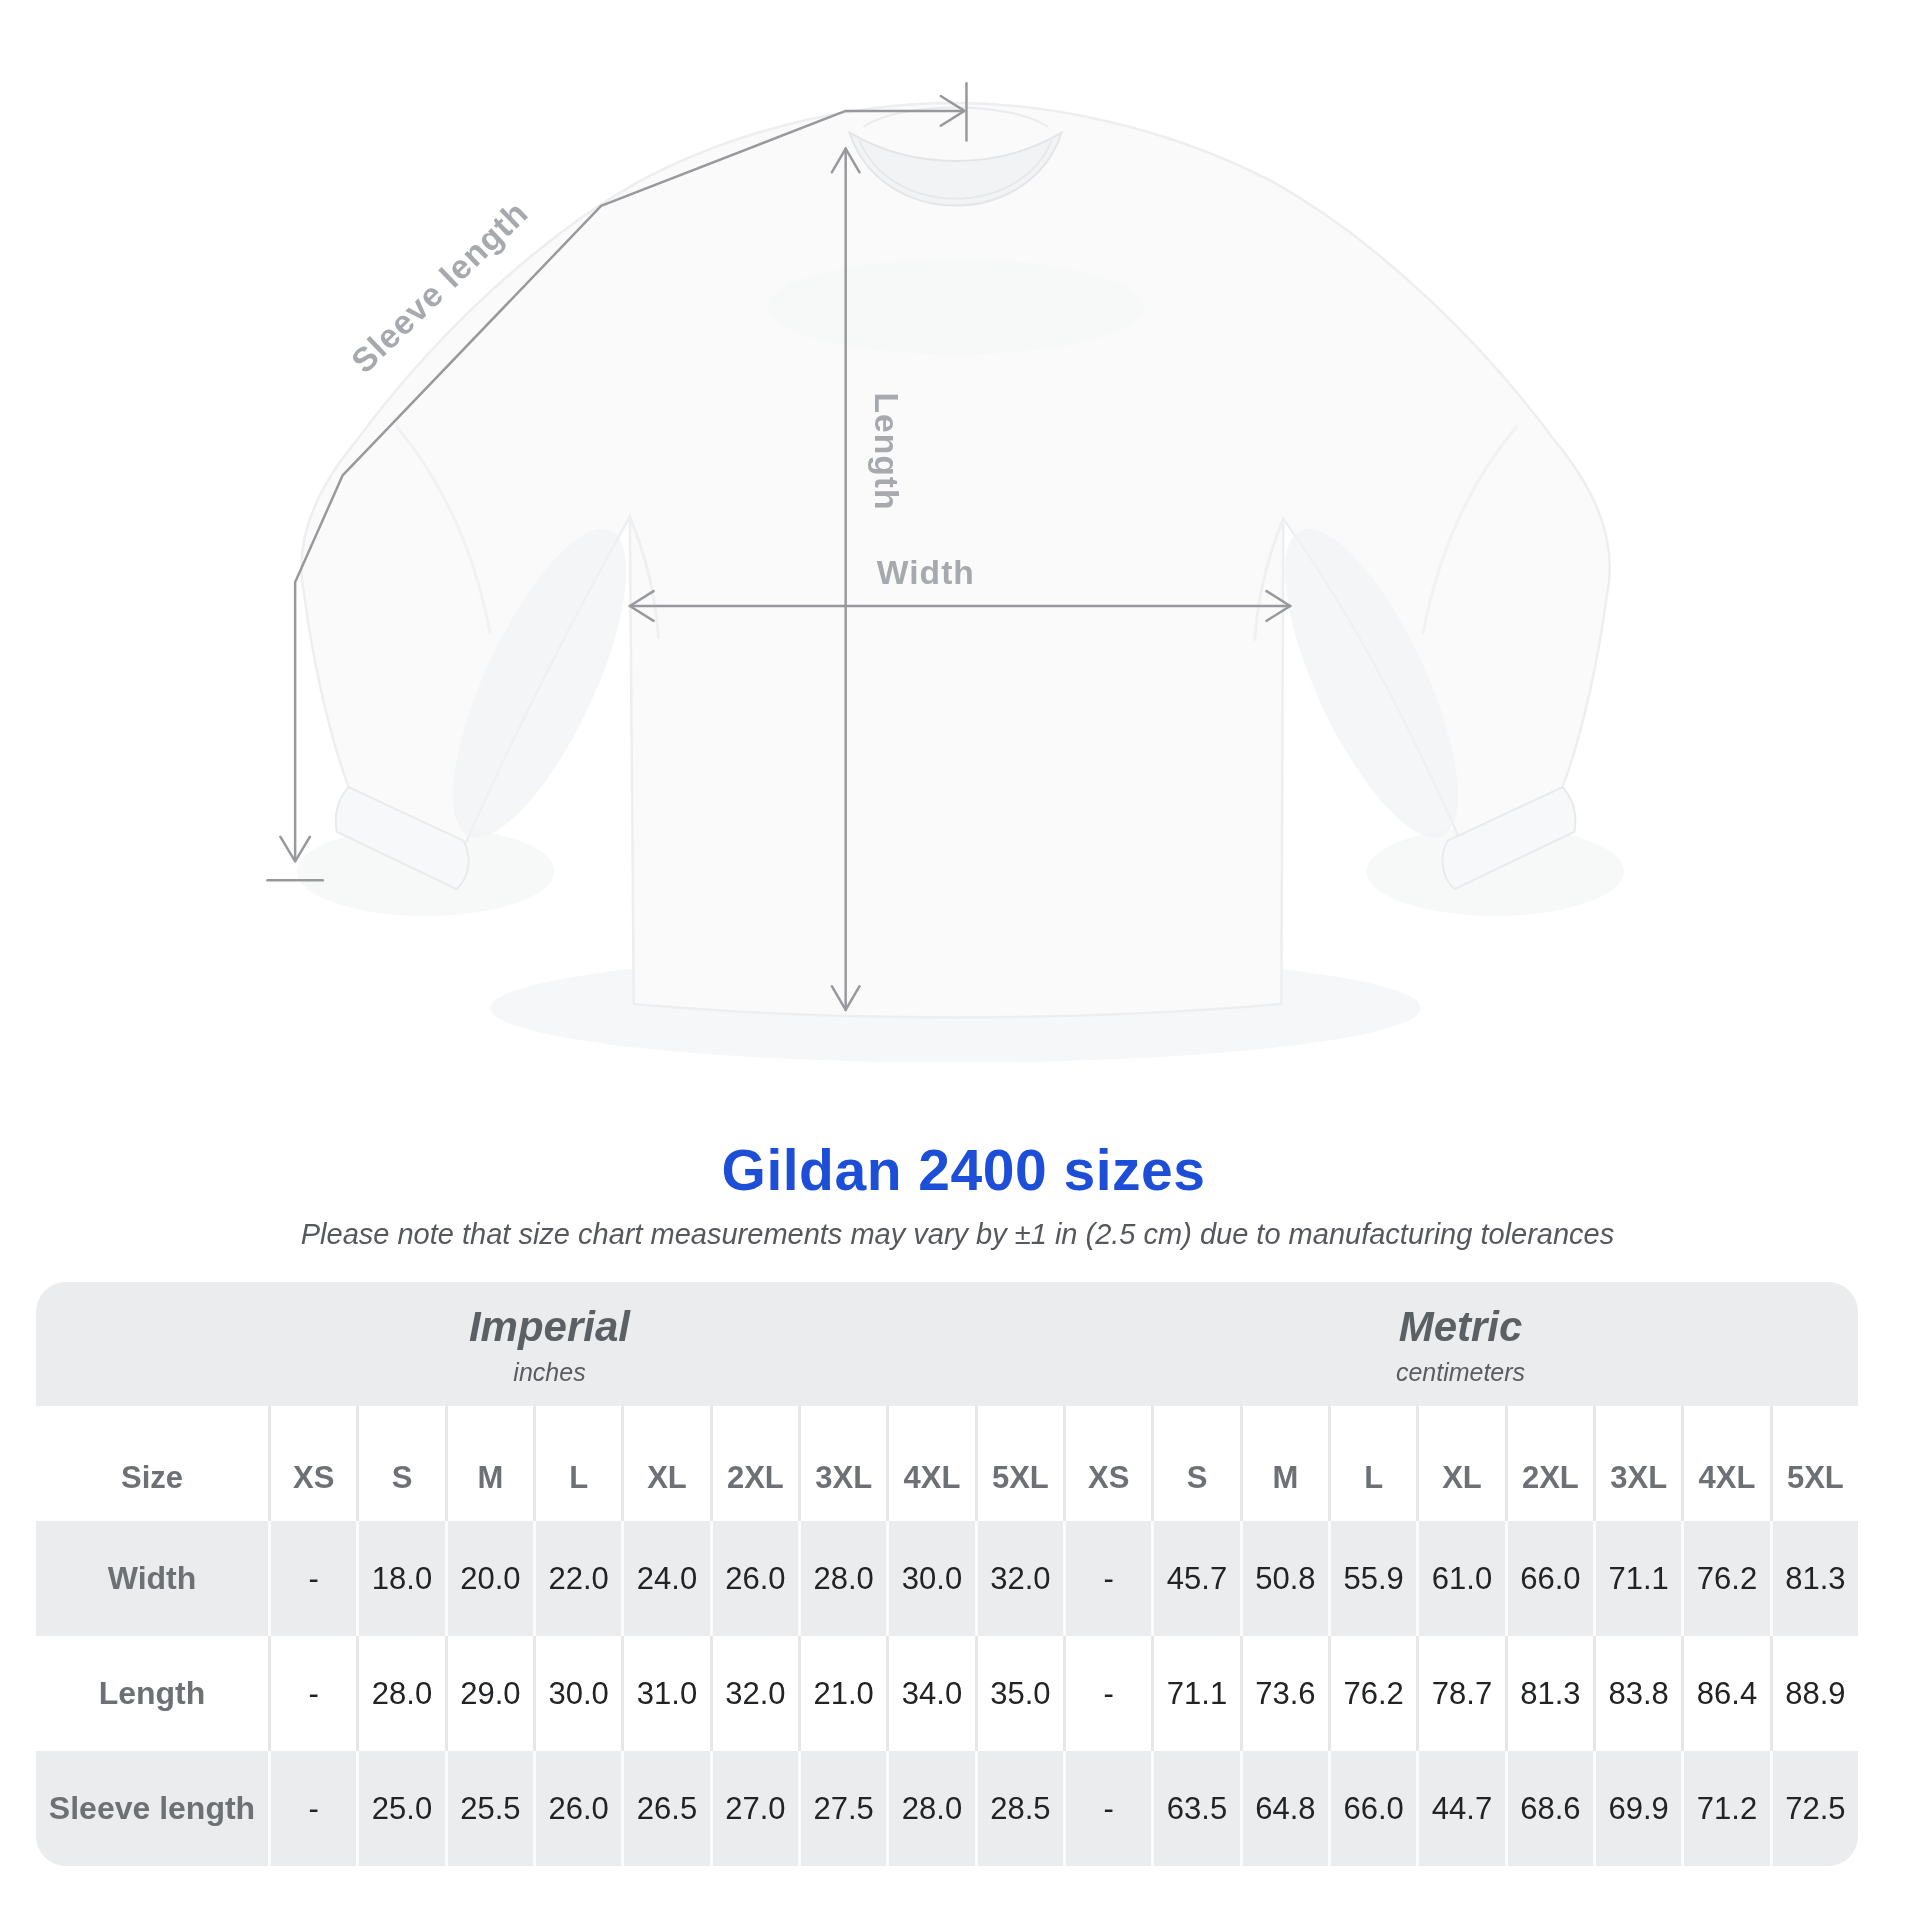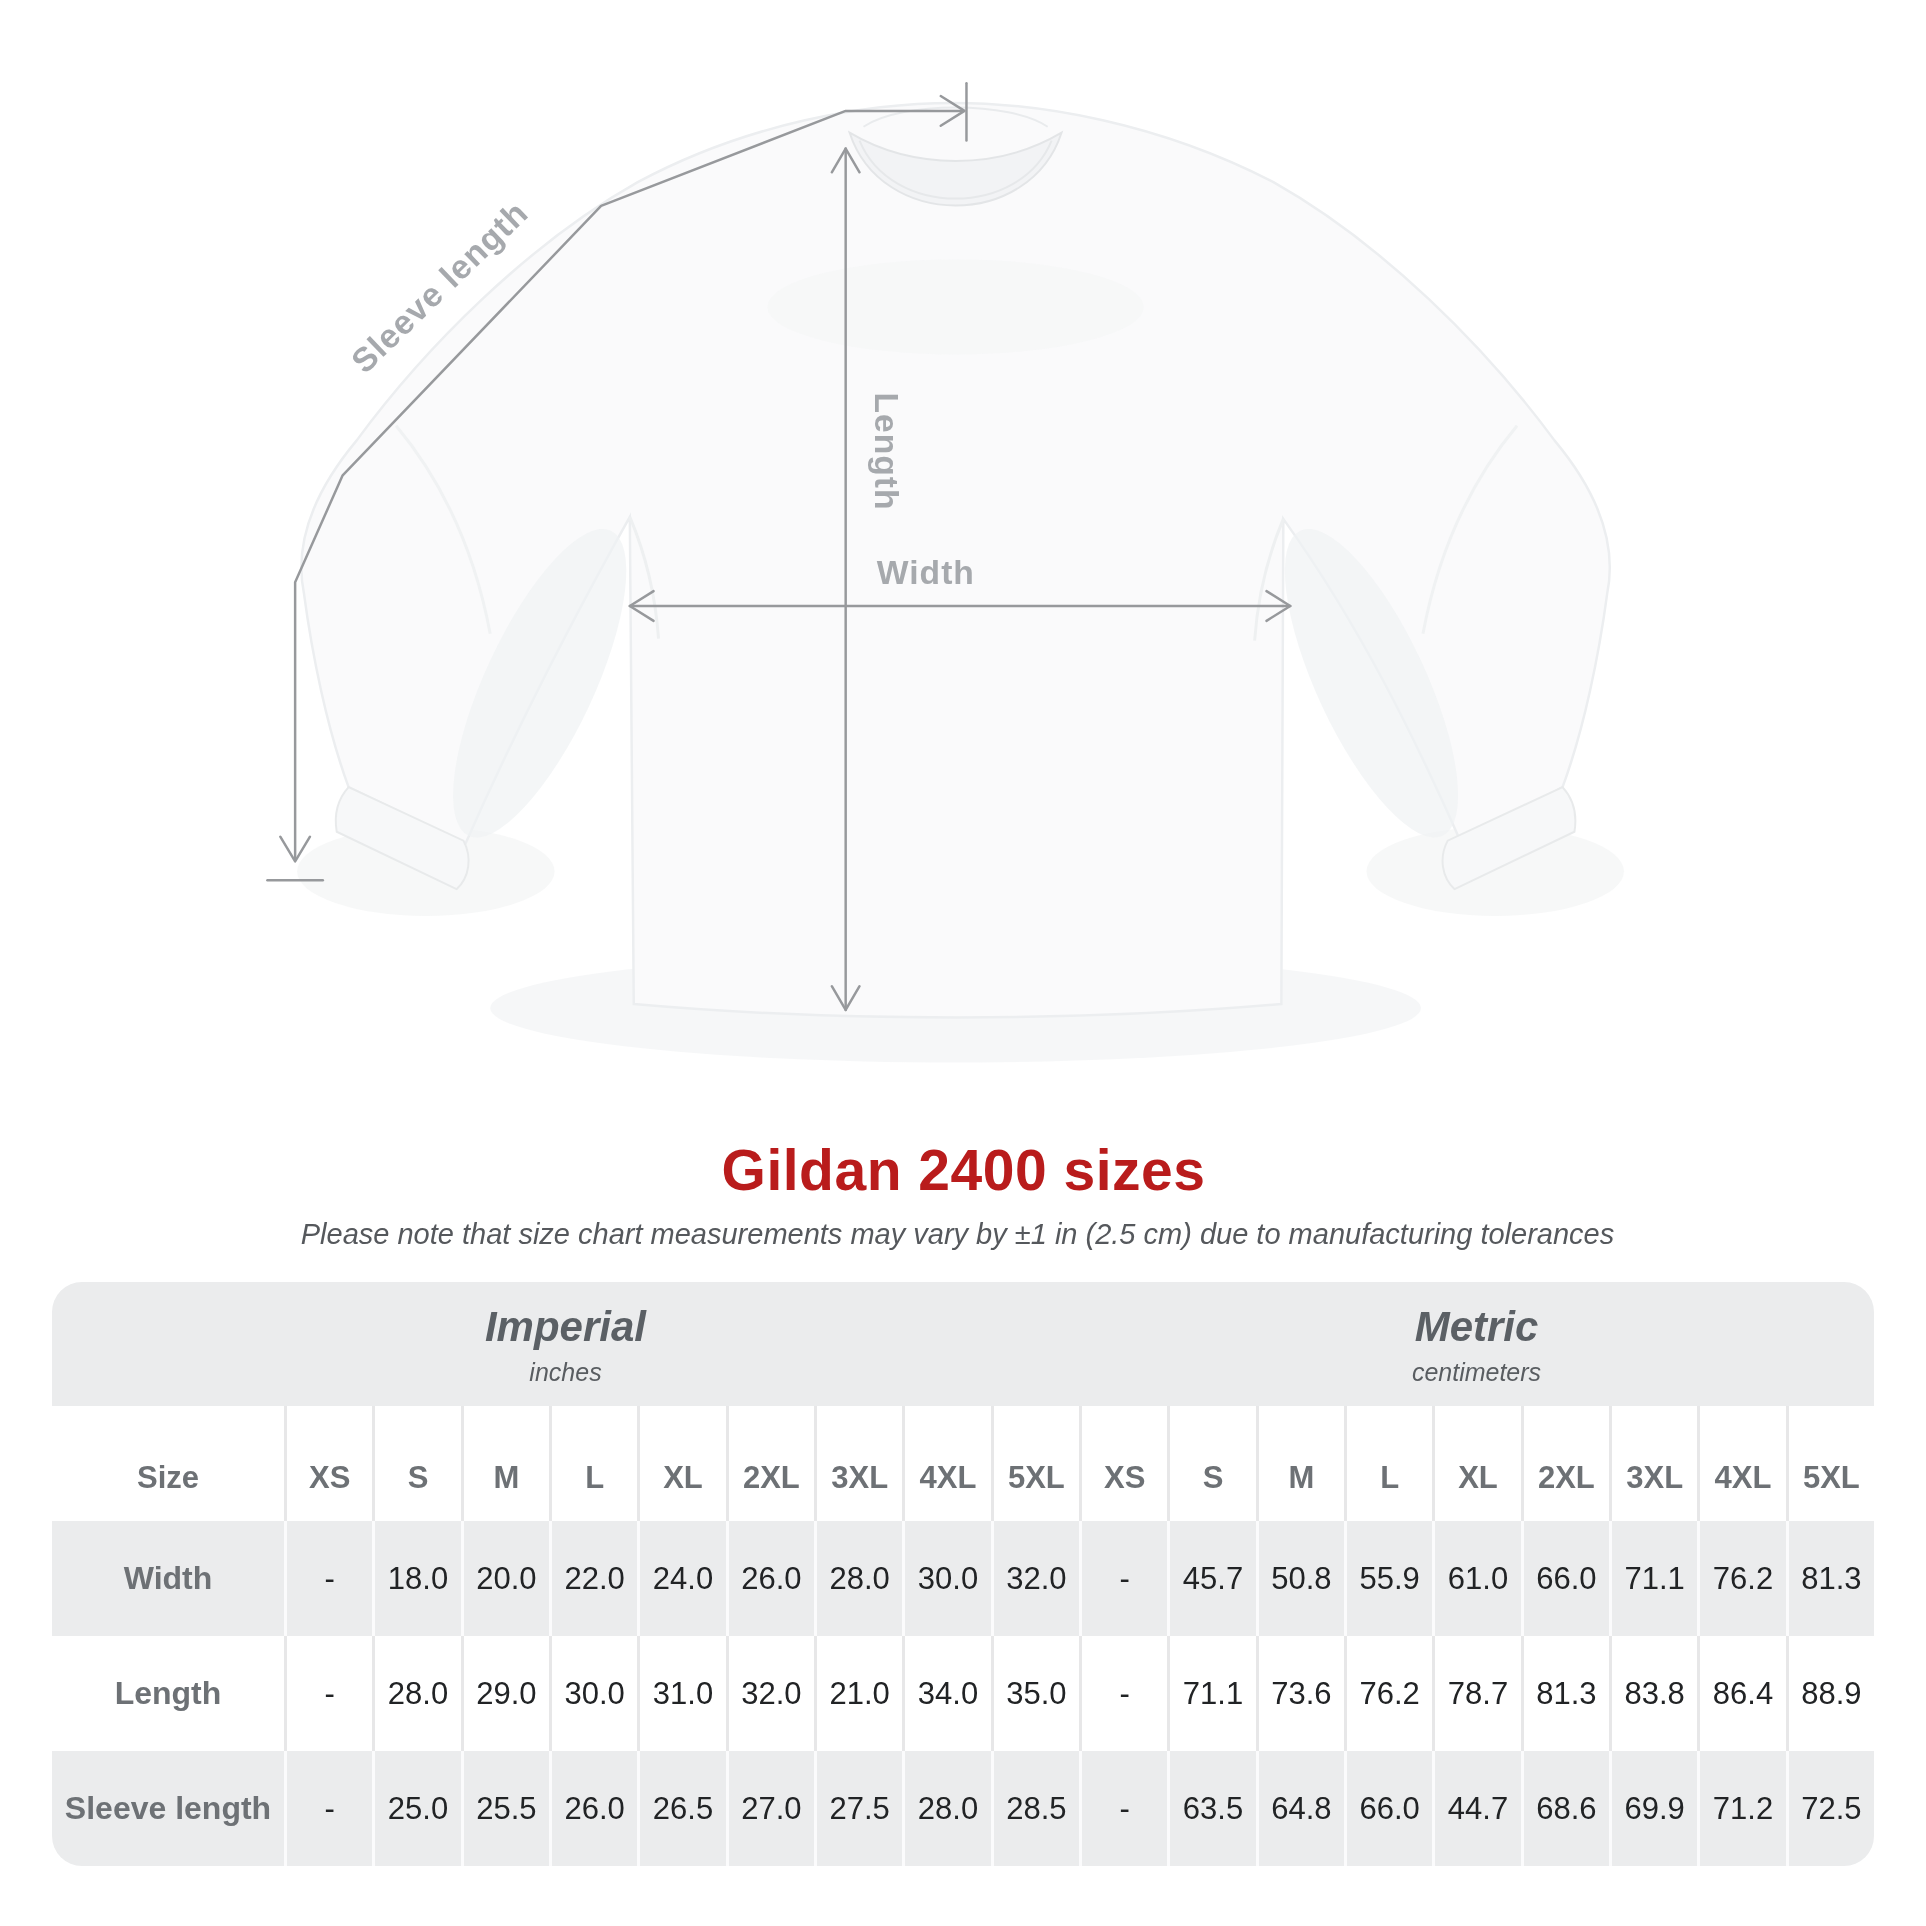--- a/index.html
+++ b/index.html
@@ -7,25 +7,25 @@
     width:1927px;height:1927px;position:relative;background:#ffffff;
     font-family:"Liberation Sans","DejaVu Sans",sans-serif;overflow:hidden;
   }
   
   .diagram-wrap{position:absolute;left:0;top:0;width:1927px;height:1109px;}
   .diagram-wrap svg{display:block;width:100%;height:100%;}
   .ann-text{font-family:"Liberation Sans","DejaVu Sans",sans-serif;font-weight:bold;
             fill:#a6a9ad;font-size:34px;letter-spacing:1px;}
   
   .heading{position:absolute;top:1139px;left:0;width:1927px;text-align:center;}
-  .page-title{margin:0;font-size:57px;line-height:63px;font-weight:bold;color:#b91c1c;letter-spacing:0.5px;}
+  .page-title{margin:0;font-size:57px;line-height:63px;font-weight:bold;color:#1d4ed8;letter-spacing:0.5px;}
   .page-subtitle{margin:16px 12px 0 0;font-size:29px;font-style:italic;color:#55585c;}
   
   .size-table{
-    position:absolute;left:52px;top:1282px;width:1822px;
+    position:absolute;left:36px;top:1282px;width:1822px;
     border-radius:30px;overflow:hidden;background:#ffffff;
   }
   .band{display:grid;grid-template-columns:1027px 795px;background:#ebeced;height:124px;}
   .band-cell{text-align:center;padding-top:22px;}
   .band-name{font-size:42px;font-weight:bold;font-style:italic;color:#5b6065;line-height:46px;}
   .band-unit{font-size:25px;font-style:italic;color:#595d61;margin-top:8px;}
   .grid-row{display:grid;grid-template-columns:232px repeat(18,1fr);height:115px;align-items:center;}
   .row-white{background:#ffffff;--sep:#e7e7e8;}
   .row-gray{background:#ebeced;--sep:#fbfbfc;}
   .cell{height:100%;display:flex;align-items:center;justify-content:center;border-left:3px solid var(--sep);}

